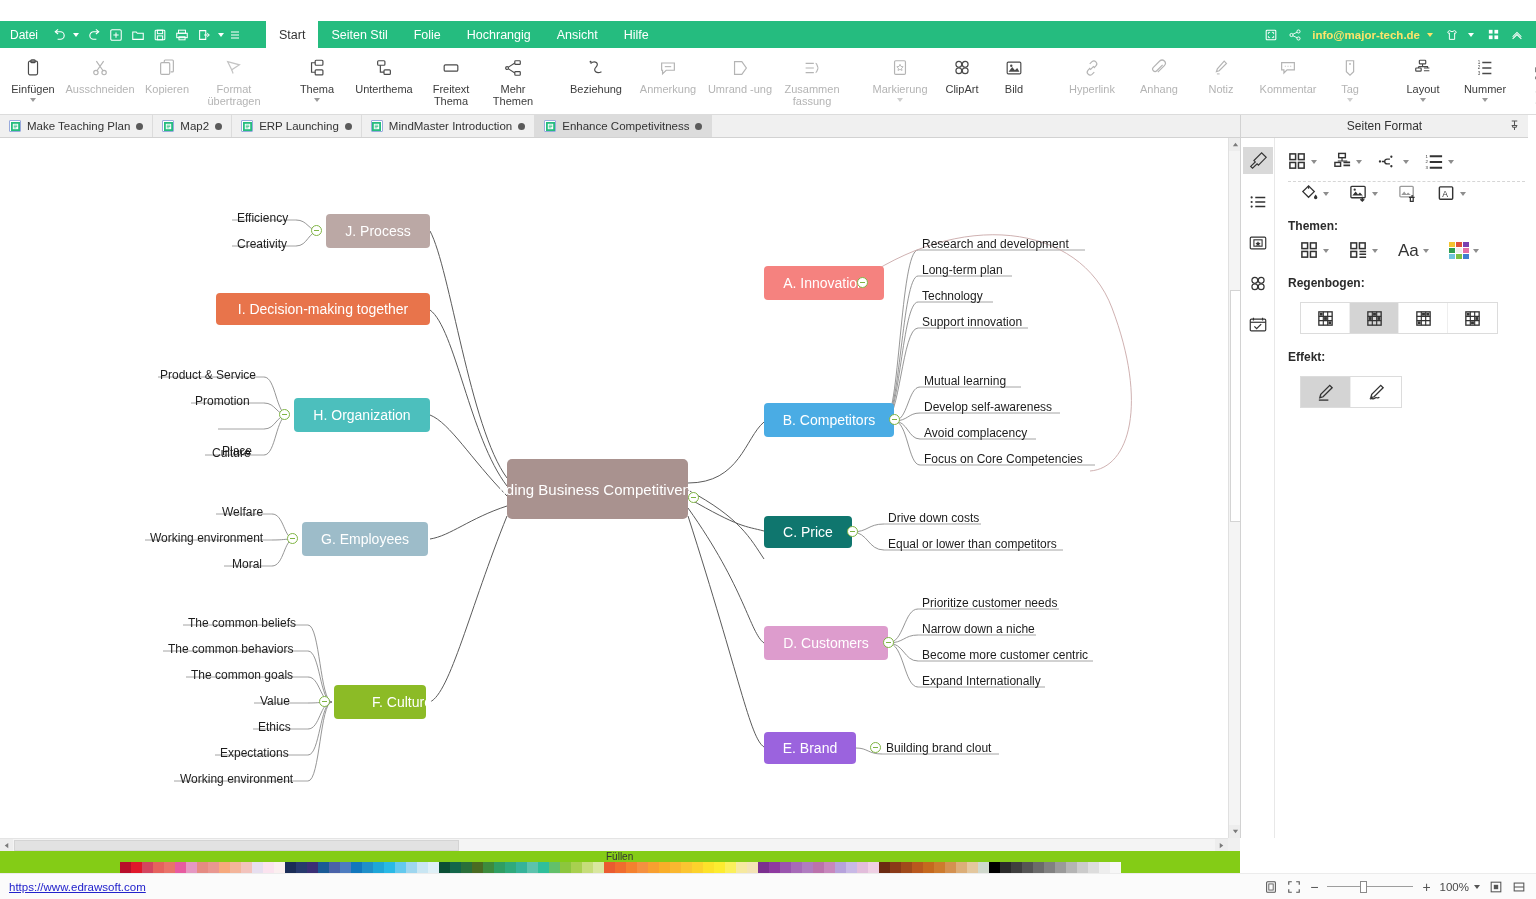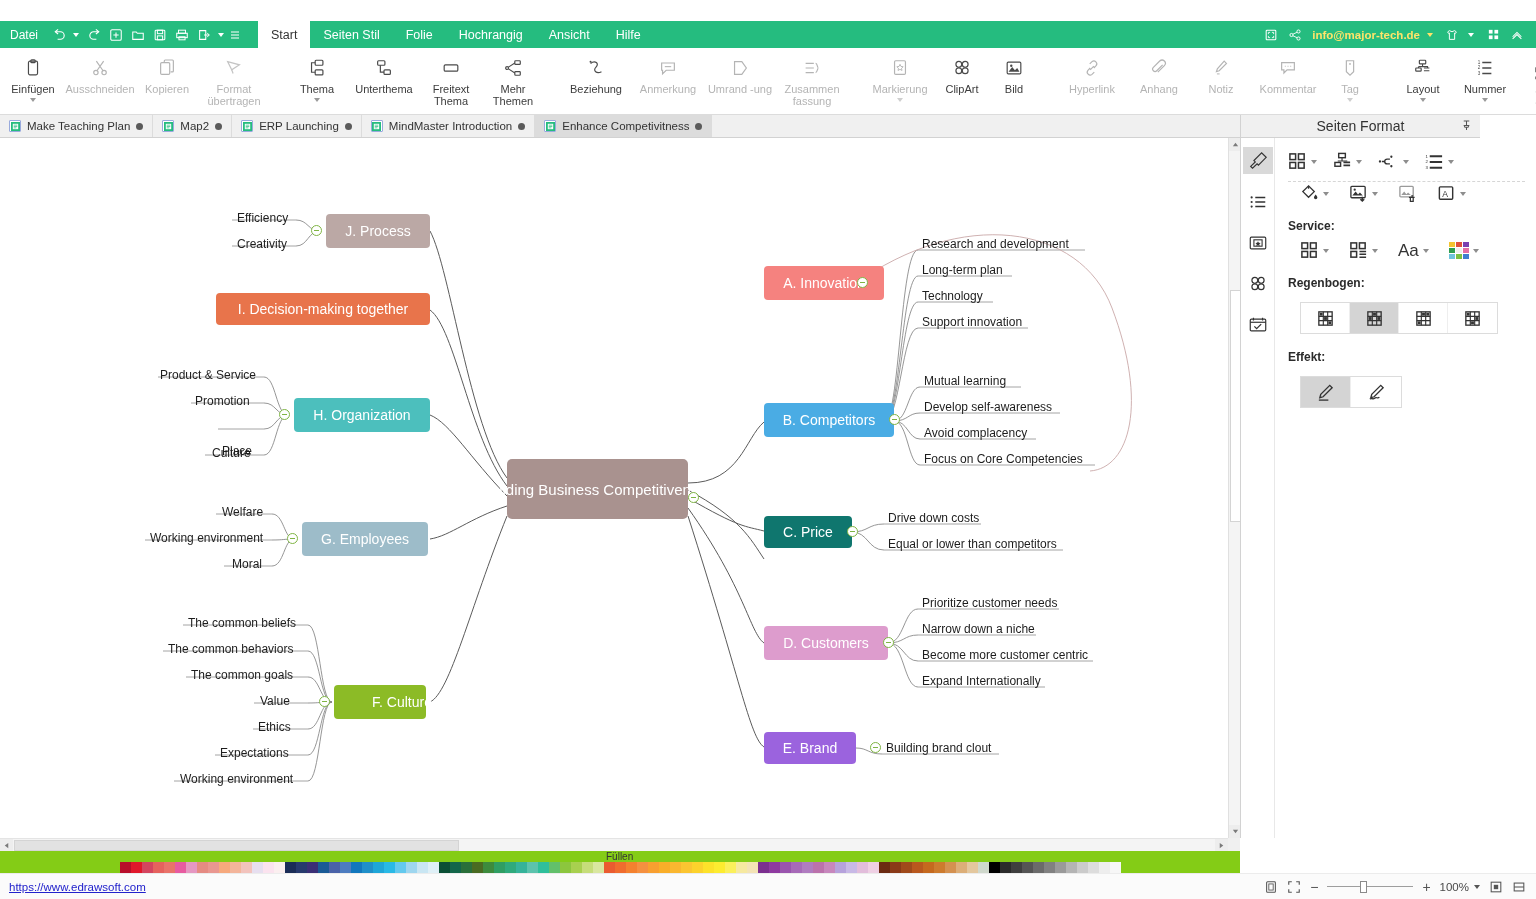--- a/index.html
+++ b/index.html
@@ -37,21 +37,21 @@
   .menubar .m-left { display: flex; align-items: center; }
   .m-item {
     padding: 0 10px; display: flex; align-items: center; height: 27px;
     color: #ffffff; font-size: 12px; white-space: nowrap;
   }
   .qicon {
     width: 22px; height: 27px; display: flex; align-items: center; justify-content: center;
     color: #ffffff;
   }
   .qicon svg { display:block; }
-  .tabs-top { display: flex; align-items: flex-start; margin-left: 12px; }
+  .tabs-top { display: flex; align-items: flex-start; margin-left: 20px; }
   .rtab {
     padding: 0 13px; display: flex; align-items: center;
     color: #ffffff; font-size: 12.5px; height: 27px; white-space: nowrap;
   }
   .rtab.active { background: #ffffff; color: #333333; }
   .menubar .m-right {
     margin-left: auto; display: flex; align-items: center; padding-right: 8px; gap: 2px;
   }
   .acct { color: #ffe46a; font-size: 11.5px; font-weight: bold; padding: 0 4px; }
   .caretw { width: 0; height: 0; border-left: 3.5px solid transparent; border-right: 3.5px solid transparent; border-top: 4px solid #ffe46a; margin-left: 1px; }
@@ -89,23 +89,23 @@
     display: flex; align-items: center; gap: 6px; padding: 0 9px;
     font-size: 11.5px; color: #333; border-right: 1px solid #dcdcdc; white-space: nowrap;
   }
   .dtab.active { background: #dcdcdc; }
   .dticon { width: 12px; height: 12px; background: #fff; border: 1px solid #9ad; border-radius: 1px;
             display:flex; align-items:center; justify-content:center; }
   .dtdot { width: 7px; height: 7px; border-radius: 50%; background: #5a5a5a; }
 
   
   .panel-header {
-    position: absolute; top: 115px; left: 1240px; width: 240px; height: 23px;
+    position: absolute; top: 115px; left: 1240px; width: 288px; height: 23px;
     background: #f0f0f0; border-bottom: 1px solid #d2d2d2; border-left: 1px solid #d2d2d2;
-    display: flex; align-items: center; justify-content: center; font-size: 14px; color: #333;
+    display: flex; align-items: center; justify-content: center; font-size: 12px; color: #333;
   }
   .pin { position: absolute; right: 8px; top: 5px; color: #555; }
 
   
   .canvas {
     position: absolute; top: 138px; left: 0; width: 1228px; height: 700px;
     background: #ffffff; overflow: hidden;
   }
   .canvas svg { position: absolute; top: 0; left: 0; }
   .node {
@@ -981,21 +981,21 @@
         </div>
         <div class="pitem">
           <svg class="icn" width="19" height="19" viewBox="0 0 20 20">
               <rect x="2.5" y="3" width="14" height="13" rx="1" fill="none" stroke="#333" stroke-width="1.5"></rect>
               <text x="5.5" y="13.2" font-size="9" fill="#333" font-family="Liberation Sans">A</text>
             </svg>
           <span class="pcaret"></span>
         </div>
       </div>
 
-      <div class="plabel">Service:</div>
+      <div class="plabel">Themen:</div>
       <div class="prow2">
         <div class="pitem">
           <svg class="icn" width="19" height="19" viewBox="0 0 20 20">
               <rect x="2" y="2" width="6" height="6" fill="none" stroke="#333" stroke-width="1.6"></rect>
               <rect x="11" y="2" width="6" height="6" fill="none" stroke="#333" stroke-width="1.6"></rect>
               <rect x="2" y="11" width="6" height="6" fill="none" stroke="#333" stroke-width="1.6"></rect>
               <rect x="11" y="11" width="6" height="6" fill="none" stroke="#333" stroke-width="1.6"></rect>
             </svg>
           <span class="pcaret"></span>
         </div>

